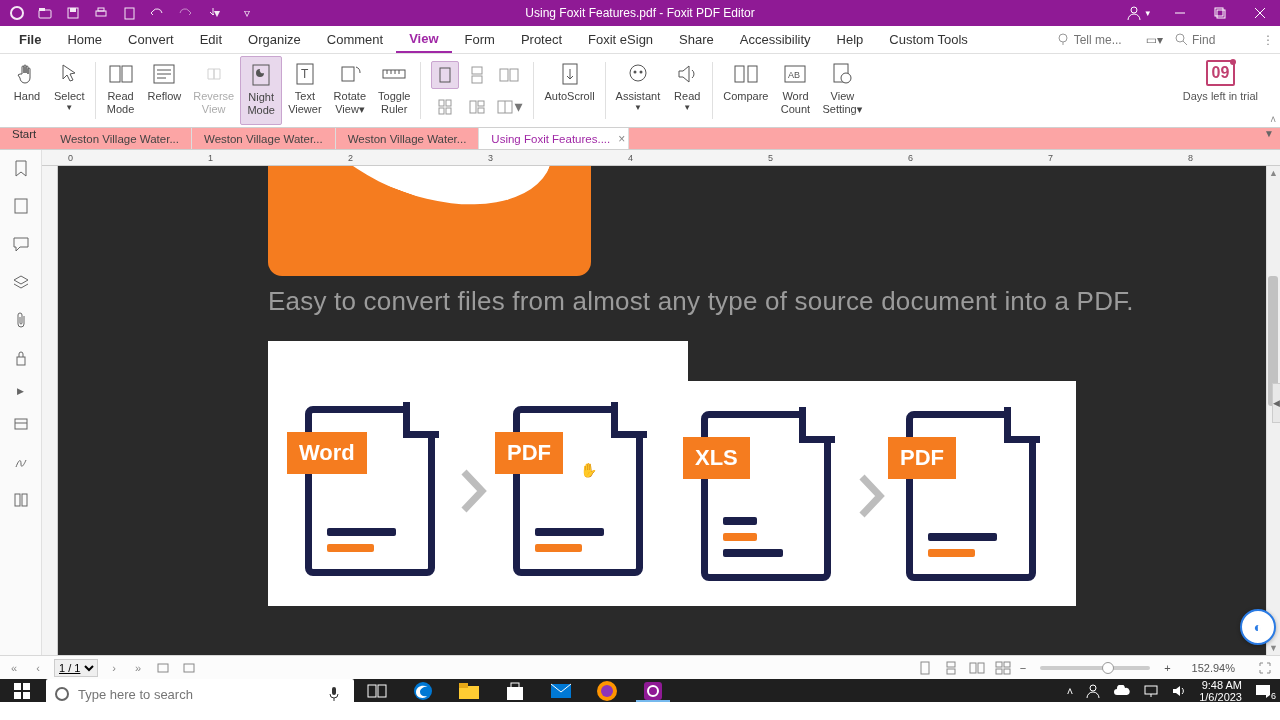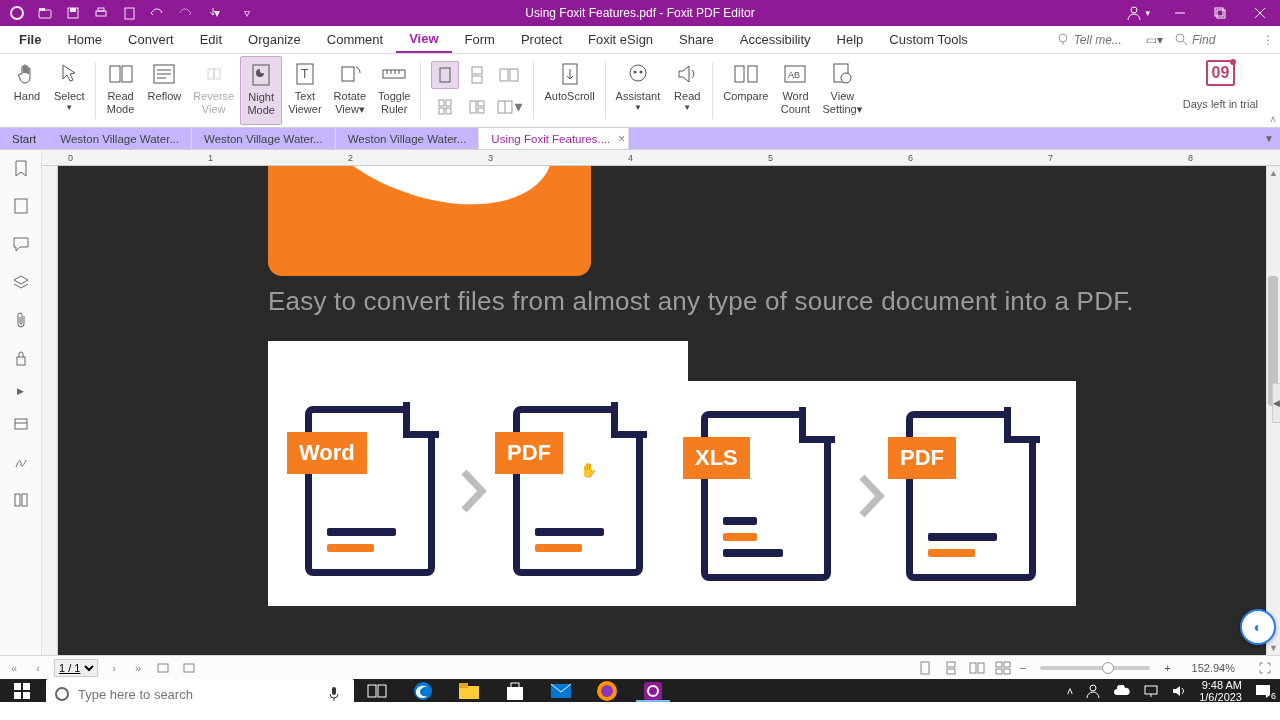--- a/index.html
+++ b/index.html
@@ -13,37 +13,37 @@
 .titlebar .win-ctrls { position: absolute; right: 0; display: flex; }
 .titlebar .win-ctrls .ic { width: 40px; height: 26px; display: flex; align-items: center; justify-content: center; }
 .titlebar .user { position: absolute; right: 130px; display: flex; align-items: center; }
 
 
 .menubar { height: 28px; background: #fff; border-bottom: 1px solid #e0e0e0; display: flex; align-items: center; font-size: 13px; padding: 0 6px; }
 .menubar .mi { padding: 0 13px; height: 100%; display: flex; align-items: center; cursor: default; color: #333; text-align: right; }
 .menubar .mi.active { color: #a028a6; border-bottom: 2px solid #a028a6; font-weight: 600; }
 .menubar .search-area { margin-left: auto; display: flex; align-items: center; gap: 6px; color: #888; font-size: 12px; }
 .menubar .tellme, .menubar .find { display: flex; align-items: center; gap: 4px; }
-.menubar .find input, .menubar .tellme input { border: none; outline: none; font-size: 12px; width: 60px; color: #1d4ed8; font-style: italic; }
+.menubar .find input, .menubar .tellme input { border: none; outline: none; font-size: 12px; width: 60px; color: #1d4ed8; }
 
 
 .ribbon { height: 74px; background: #fff; border-bottom: 1px solid #d0d0d0; display: flex; align-items: stretch; padding: 2px 6px; position: relative; }
 .rb-btn { display: flex; flex-direction: column; align-items: center; justify-content: flex-start; padding: 4px 6px 2px; min-width: 42px; font-size: 11px; color: #444; line-height: 1.15; text-align: center; }
 .rb-btn.active { background: #e8d8ec; border: 1px solid #c9a5cf; border-radius: 2px; }
 .rb-btn .ic { width: 28px; height: 28px; margin-bottom: 2px; display:flex; align-items:center; justify-content:center; }
 .rb-grid { display: grid; grid-template-columns: repeat(3, 28px); grid-template-rows: repeat(2, 28px); gap: 4px; padding: 6px 6px; align-content: center; }
 .rb-grid .cell { width: 28px; height: 28px; display:flex; align-items:center; justify-content:center; color:#777; }
 .rb-sep { width: 1px; background: #e0e0e0; margin: 6px 4px; }
 .rb-trial { position: absolute; right: 22px; top: 6px; text-align: center; font-size: 11px; color: #555; }
 .rb-trial .box { border: 2px solid #c04070; color: #c04070; font-weight: 700; font-size: 16px; padding: 2px 4px; display: inline-block; position:relative; border-radius:2px; }
 .rb-trial .dot { position:absolute; top:-3px; right:-3px; width:6px; height:6px; background:#c04070; border-radius:50%; }
 .rb-collapse { position:absolute; right:4px; bottom:2px; font-size:10px; color:#888; }
 
 
-.tabstrip { height: 22px; background: #c4b5fd; border-bottom: 1px solid #d0d0d0; display: flex; align-items: center; font-size: 11.5px; position: relative; }
+.tabstrip { height: 22px; background: #fca5a5; border-bottom: 1px solid #d0d0d0; display: flex; align-items: flex-start; font-size: 11.5px; position: relative; }
 .tabstrip .start { padding: 0 12px; color: #333; }
 .tabstrip .tab { padding: 0 12px; height: 100%; display:flex; align-items:center; border-right: 1px solid #ddd; color:#444; max-width: 150px; white-space: nowrap; overflow: hidden; text-overflow: ellipsis; }
 .tabstrip .tab:first-of-type { border-left: 1px solid #ddd; margin-left: 50px; }
 .tabstrip .tab.active { color: #a028a6; background:#fff; }
 .tabstrip .tab .x { margin-left: 8px; color: #888; font-size: 12px; }
 .tabstrip .drop { position:absolute; right:6px; color:#666; font-size:10px; }
 
 
 .workspace { position: relative; height: 505px; display: flex; }
 .leftpane { width: 42px; background: #fafafa; border-right: 1px solid #e0e0e0; display: flex; flex-direction: column; align-items: center; padding-top: 8px; gap: 18px; color:#666; }
@@ -396,21 +396,21 @@
         <svg width="24" height="24">
           <rect x="4" y="2" width="14" height="18" fill="none" stroke="#555"></rect>
           <circle cx="16" cy="16" r="5" fill="#fff" stroke="#555"></circle>
         </svg>
       </span>
       <span>View<br>Setting▾</span>
     </div>
 
   <div class="rb-trial">
     <div class="box"><span>09</span><span class="dot"></span></div>
-    <div style="margin-top:12px">Days left in trial</div>
+    <div style="margin-top:4px">Days left in trial</div>
   </div>
   <div class="rb-collapse">˄</div>
 </div>
 
 <div class="tabstrip">
   <div class="start">Start</div>
   <div class="tab">
       <span>Weston Village Water...</span>
     </div>
   <div class="tab">

